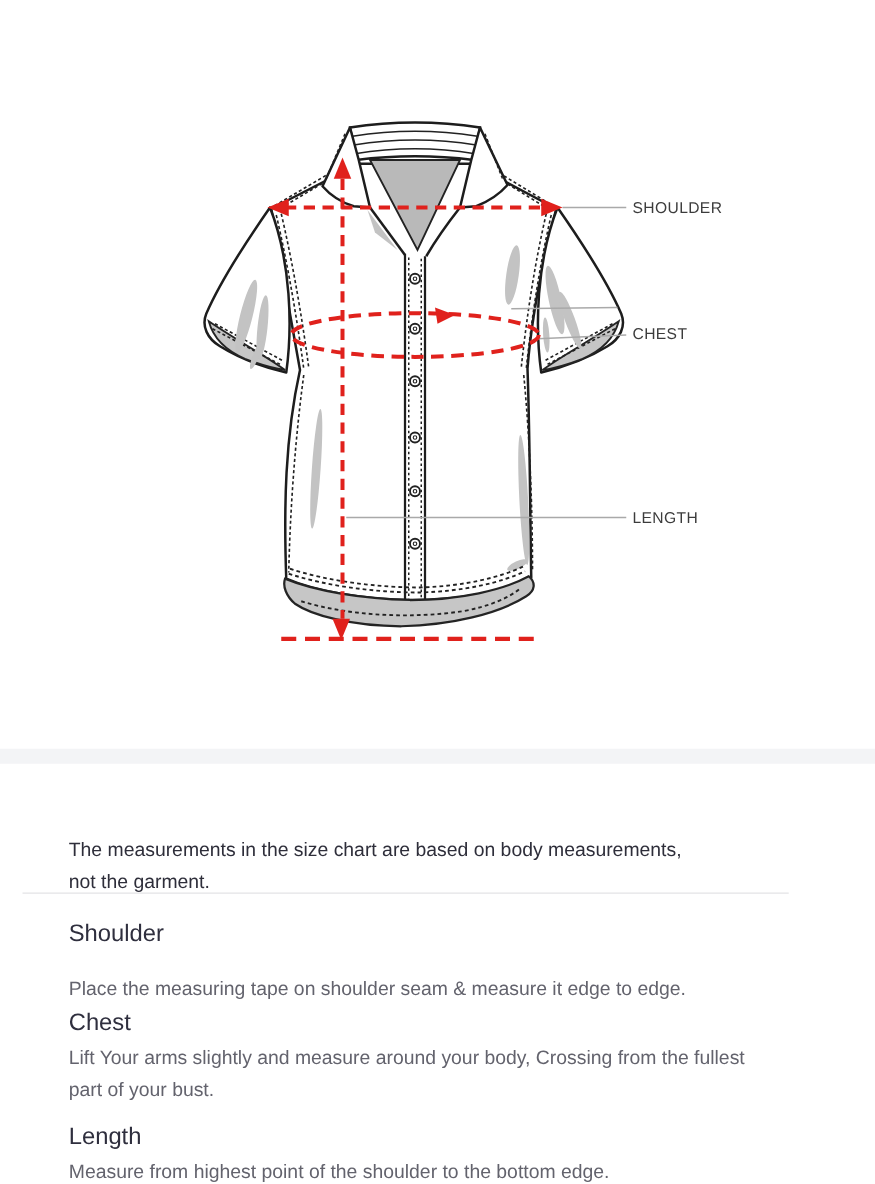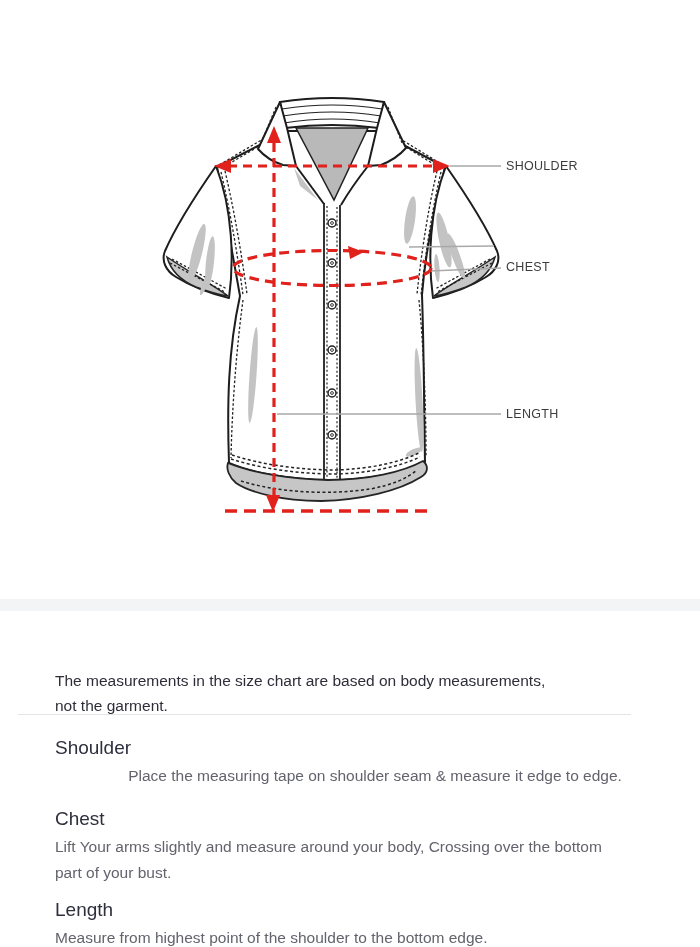--- a/index.html
+++ b/index.html
@@ -16,21 +16,21 @@
   }
   .divider-band{position:absolute;left:0;top:599px;width:700px;height:12px;background:#f3f4f6;}
   .note{
     position:absolute;left:55px;top:668px;width:600px;
     font-size:15.5px;line-height:25px;color:#2e2e3a;white-space:pre-line;
   }
   .thin-divider{position:absolute;left:18px;top:714px;width:613px;height:1px;background:#e4e4e6;}
   .section{position:absolute;left:55px;width:640px;}
   .section .title{font-size:19px;line-height:22px;color:#2f2f3e;font-weight:400;}
   .section .desc{font-size:15.5px;line-height:26px;color:#63636d;white-space:pre-line;}
-  .sec-shoulder{top:737px;} .sec-shoulder .desc{margin-top:4px;text-align:center;}
+  .sec-shoulder{top:737px;} .sec-shoulder .desc{margin-top:20px;}
   .sec-chest{top:808px;}    .sec-chest .desc{margin-top:4px;}
   .sec-length{top:899px;}   .sec-length .desc{margin-top:4px;}
 </style>
 </head>
 <body>
 
 <div class="page">
 
   <div class="figure">
     <svg width="700" height="560" viewBox="0 0 700 560">
@@ -173,21 +173,21 @@
 
   <div class="thin-divider"></div>
 
   <div class="section sec-shoulder">
     <div class="title">Shoulder</div>
     <div class="desc">Place the measuring tape on shoulder seam &amp; measure it edge to edge.</div>
   </div>
 
   <div class="section sec-chest">
     <div class="title">Chest</div>
-    <div class="desc">Lift Your arms slightly and measure around your body, Crossing over the bottom
+    <div class="desc">Lift Your arms slightly and measure around your body, Crossing from the fullest
 part of your bust.</div>
   </div>
 
   <div class="section sec-length">
     <div class="title">Length</div>
     <div class="desc">Measure from highest point of the shoulder to the bottom edge.</div>
   </div>
 
 </div>
 

